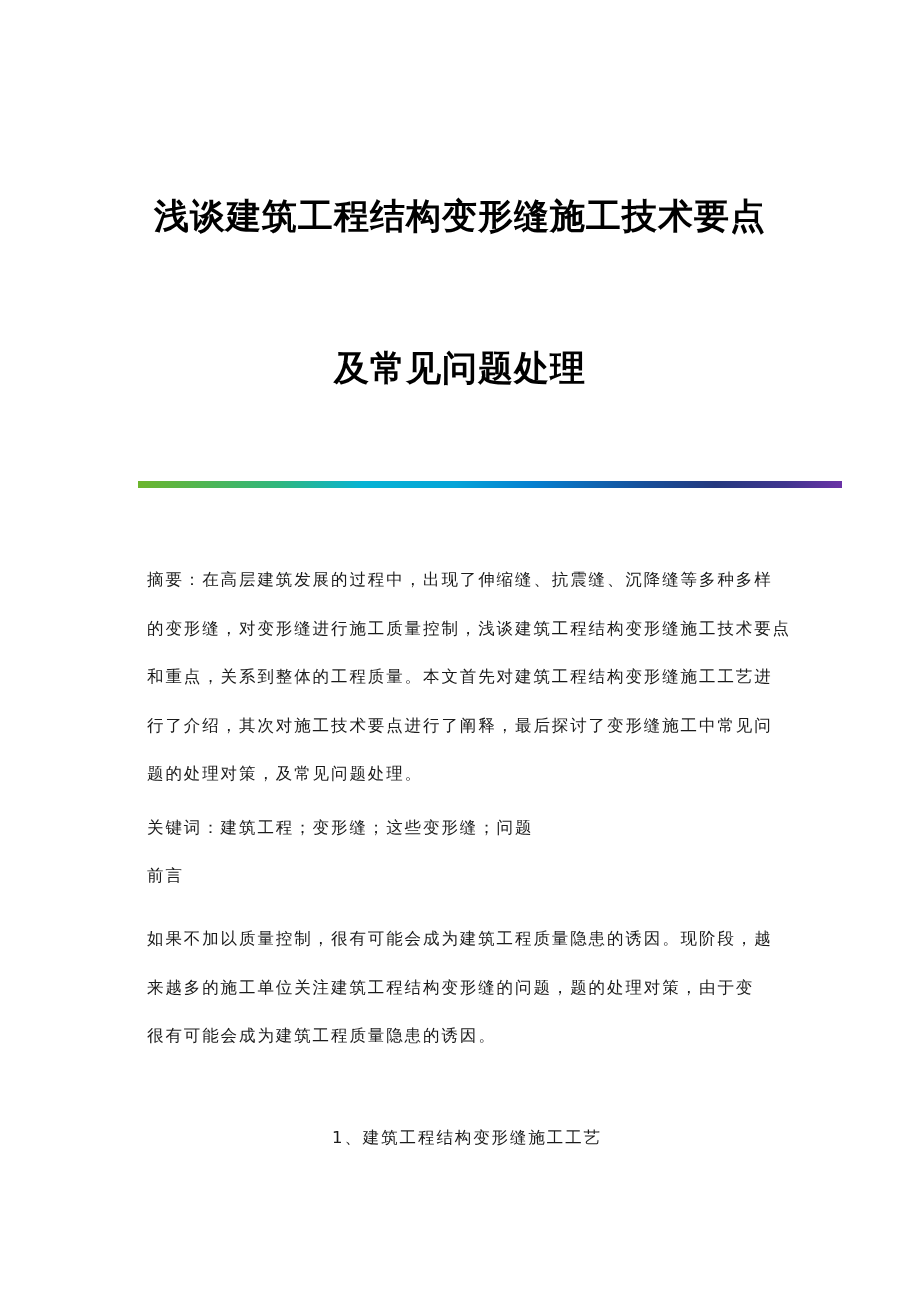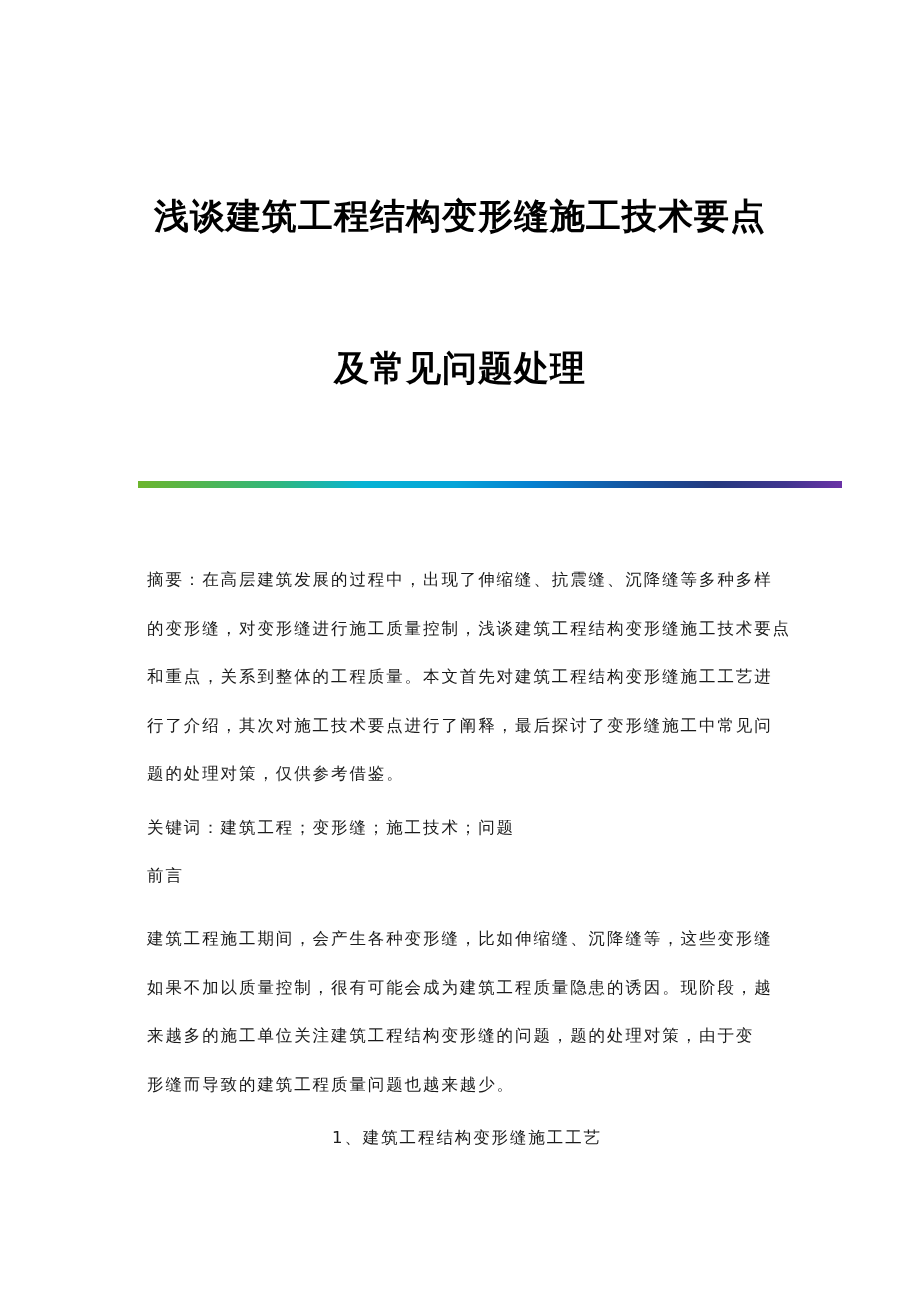--- a/index.html
+++ b/index.html
@@ -76,27 +76,26 @@
 <div class="title-line title-line-1">浅谈建筑工程结构变形缝施工技术要点</div>
 <div class="title-line title-line-2">及常见问题处理</div>
 
 <div class="divider"></div>
 
 <div class="body-text abstract">
   <span class="para-line">摘要：在高层建筑发展的过程中，出现了伸缩缝、抗震缝、沉降缝等多种多样</span>
   <span class="para-line">的变形缝，对变形缝进行施工质量控制，浅谈建筑工程结构变形缝施工技术要点</span>
   <span class="para-line">和重点，关系到整体的工程质量。本文首先对建筑工程结构变形缝施工工艺进</span>
   <span class="para-line">行了介绍，其次对施工技术要点进行了阐释，最后探讨了变形缝施工中常见问</span>
-  <span class="para-line">题的处理对策，仅供参考借鉴。</span>
+  <span class="para-line">题的处理对策，及常见问题处理。</span>
 </div>
 
-<div class="body-text keywords">关键词：建筑工程；变形缝；施工技术；问题</div>
+<div class="body-text keywords">关键词：建筑工程；变形缝；这些变形缝；问题</div>
 
 <div class="body-text preface-heading">前言</div>
 
 <div class="body-text intro">
-  <span class="para-line">建筑工程施工期间，会产生各种变形缝，比如伸缩缝、沉降缝等，这些变形缝</span>
   <span class="para-line">如果不加以质量控制，很有可能会成为建筑工程质量隐患的诱因。现阶段，越</span>
   <span class="para-line">来越多的施工单位关注建筑工程结构变形缝的问题，题的处理对策，由于变</span>
-  <span class="para-line">形缝而导致的建筑工程质量问题也越来越少。</span>
+  <span class="para-line">很有可能会成为建筑工程质量隐患的诱因。</span>
 </div>
 
 <div class="body-text section-heading">1、建筑工程结构变形缝施工工艺</div>
 
 </body></html>

